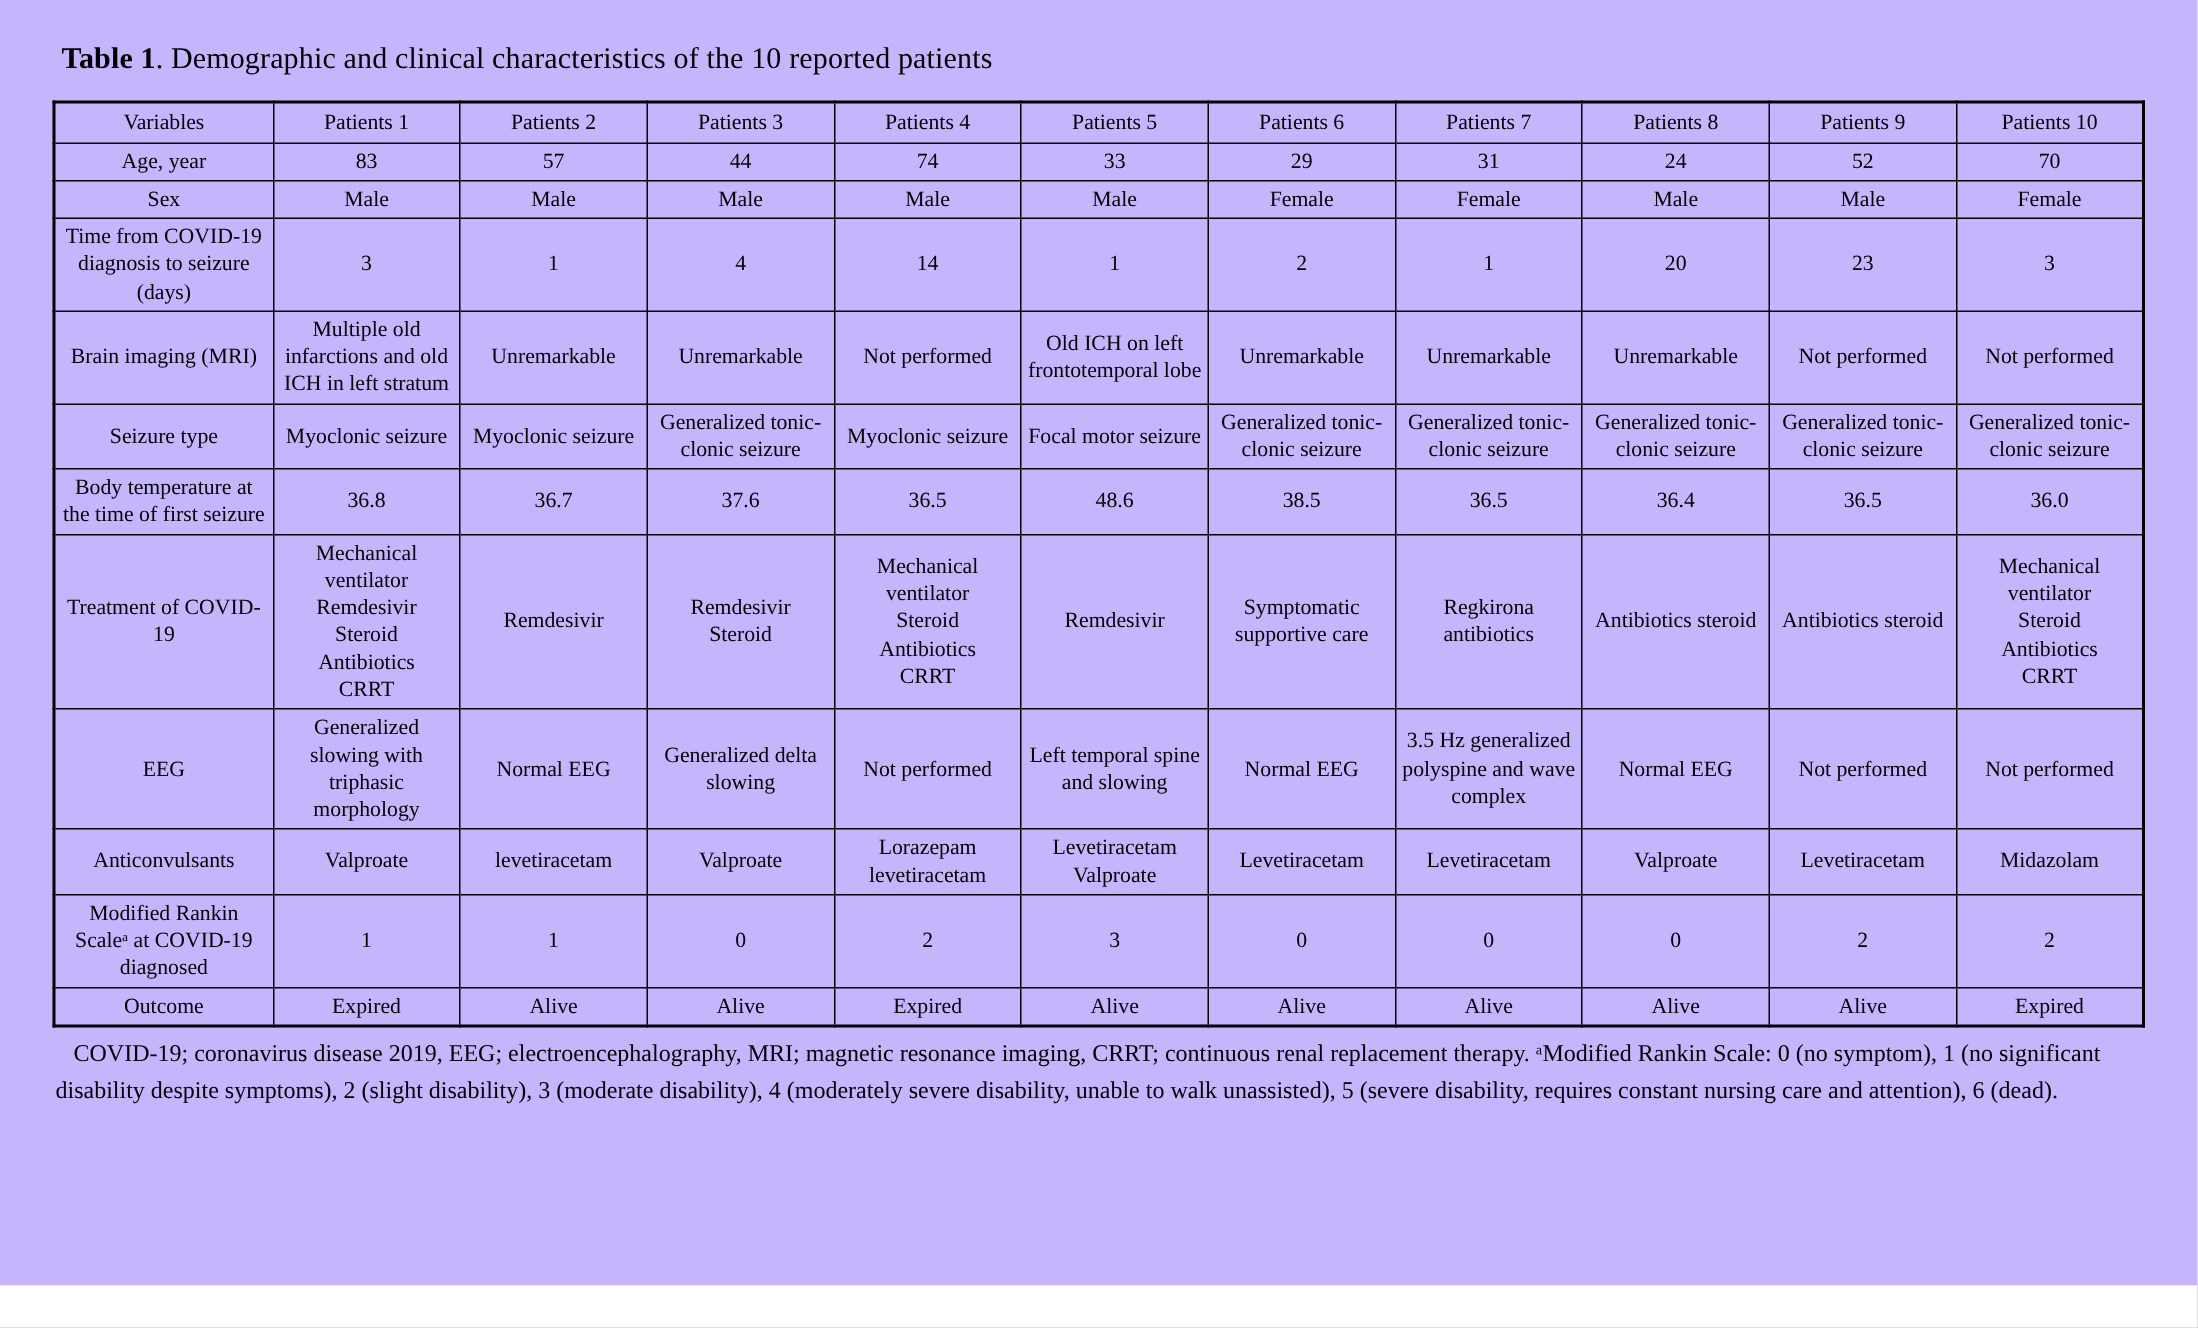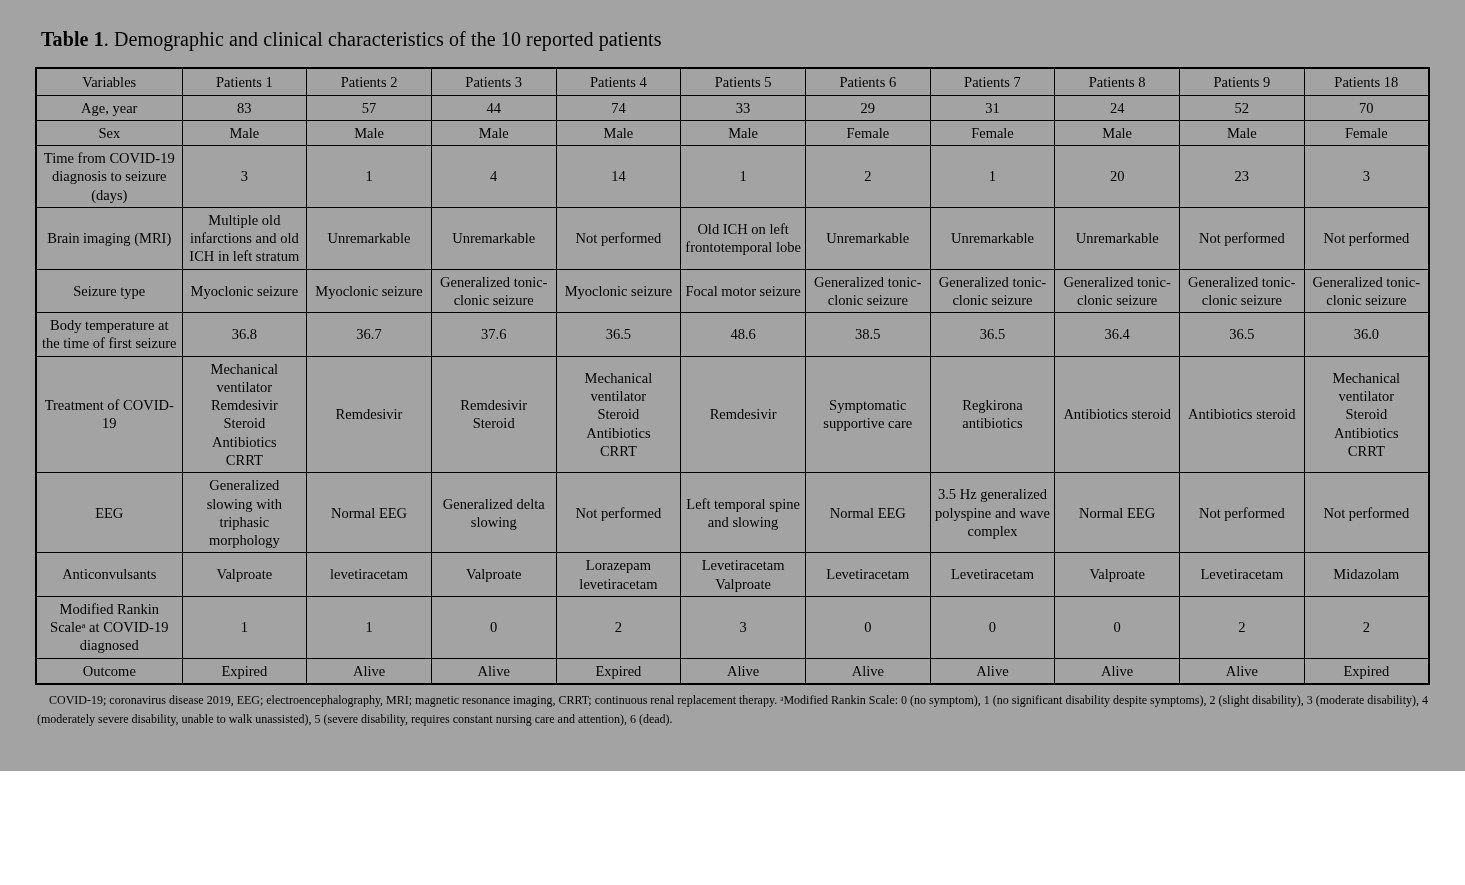--- a/index.html
+++ b/index.html
@@ -4,24 +4,24 @@
 <style>
   html, body {
     margin: 0;
     padding: 0;
     background: #ffffff;
     color: #000000;
     font-family: "Liberation Serif", "DejaVu Serif", serif;
   }
   .page {
     width: 1465px;
-    height: 771px;
+    height: 857px;
     box-sizing: border-box;
     padding: 20px 35px 10px 35px;
-    background: #a3a3a3;
+    background: #c4b5fd;
     overflow: hidden;
   }
   .title {
     font-size: 20px;
     margin: 8px 0 16px 6px;
     letter-spacing: 0.1px;
   }
   .title .bold { font-weight: bold; }
   table.patients {
     border-collapse: collapse;
@@ -37,21 +37,21 @@
     font-weight: normal;
     text-align: center;
     vertical-align: middle;
     padding: 3px 4px;
     line-height: 1.26;
     white-space: pre-line;
     overflow-wrap: break-word;
   }
   thead tr { height: 27px; }
   .footnote {
-    font-size: 12px;
+    font-size: 16px;
     line-height: 1.55;
     margin: 6px 2px 0 2px;
     text-indent: 12px;
     width: 1402px;
     font-family: Liberation Serif, serif;
   }
 </style>
 </head>
 <body>
 
@@ -78,21 +78,21 @@
           <th>Variables</th>
           <th>Patients 1</th>
           <th>Patients 2</th>
           <th>Patients 3</th>
           <th>Patients 4</th>
           <th>Patients 5</th>
           <th>Patients 6</th>
           <th>Patients 7</th>
           <th>Patients 8</th>
           <th>Patients 9</th>
-          <th>Patients 18</th>
+          <th>Patients 10</th>
         </tr>
     </thead>
     <tbody id="table-body">
         <tr>
           <th>Age, year</th>
           <td>83</td>
           <td>57</td>
           <td>44</td>
           <td>74</td>
           <td>33</td>

